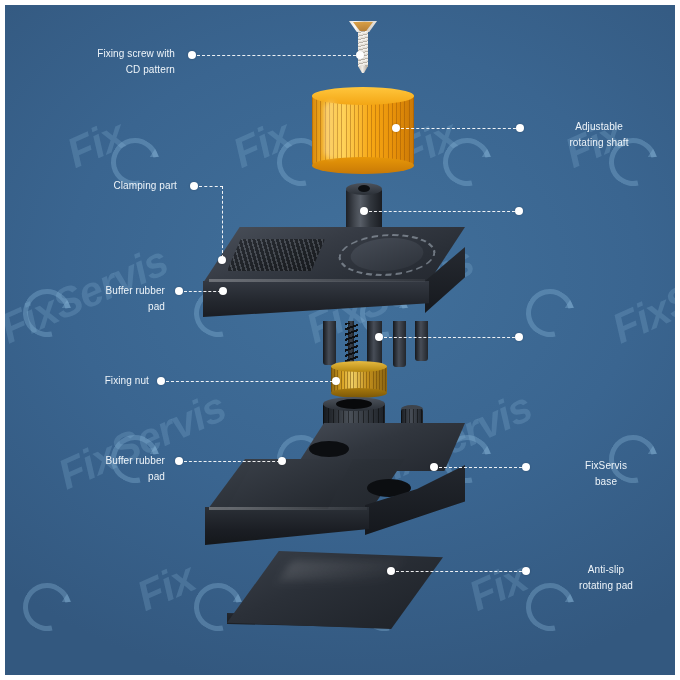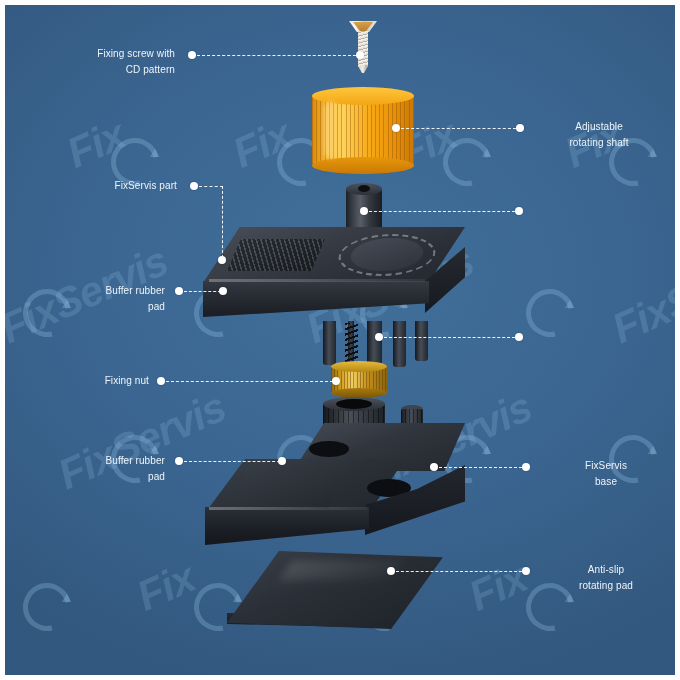--- a/index.html
+++ b/index.html
@@ -430,21 +430,21 @@
     <div class="dot" style="left:183px; top:46px;"></div>
     <div class="dash-h" style="left:192px; top:50px; width:159px;"></div>
     <div class="dot" style="left:351px; top:46px;"></div>
 
     <div class="dot" style="left:387px; top:119px;"></div>
     <div class="dash-h" style="left:396px; top:123px; width:115px;"></div>
     <div class="dot" style="left:511px; top:119px;"></div>
     <div class="label right" style="left:524px; top:114px; width:140px;">Adjustable
 rotating shaft</div>
 
-    <div class="label left" style="left:20px; top:173px; width:152px;">FixServis part</div>
+    <div class="label left" style="left:20px; top:173px; width:152px;">Clamping part</div>
     <div class="dot" style="left:185px; top:177px;"></div>
     <div class="dash-h" style="left:194px; top:181px; width:24px;"></div>
     <div class="dash-v" style="left:217px; top:181px; height:72px;"></div>
     <div class="dot" style="left:213px; top:251px;"></div>
 
     <div class="dot" style="left:355px; top:202px;"></div>
     <div class="dash-h" style="left:364px; top:206px; width:146px;"></div>
     <div class="dot" style="left:510px; top:202px;"></div>
 
     <div class="label left" style="left:20px; top:278px; width:140px;">Buffer rubber

